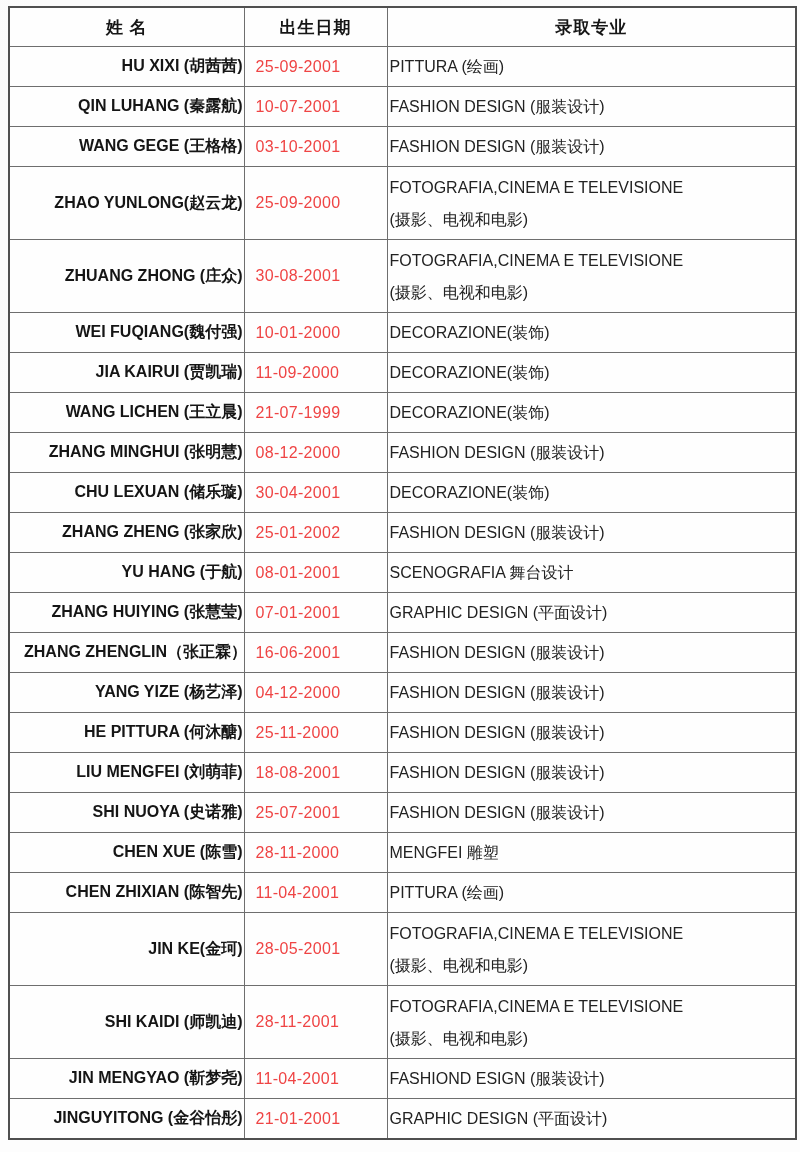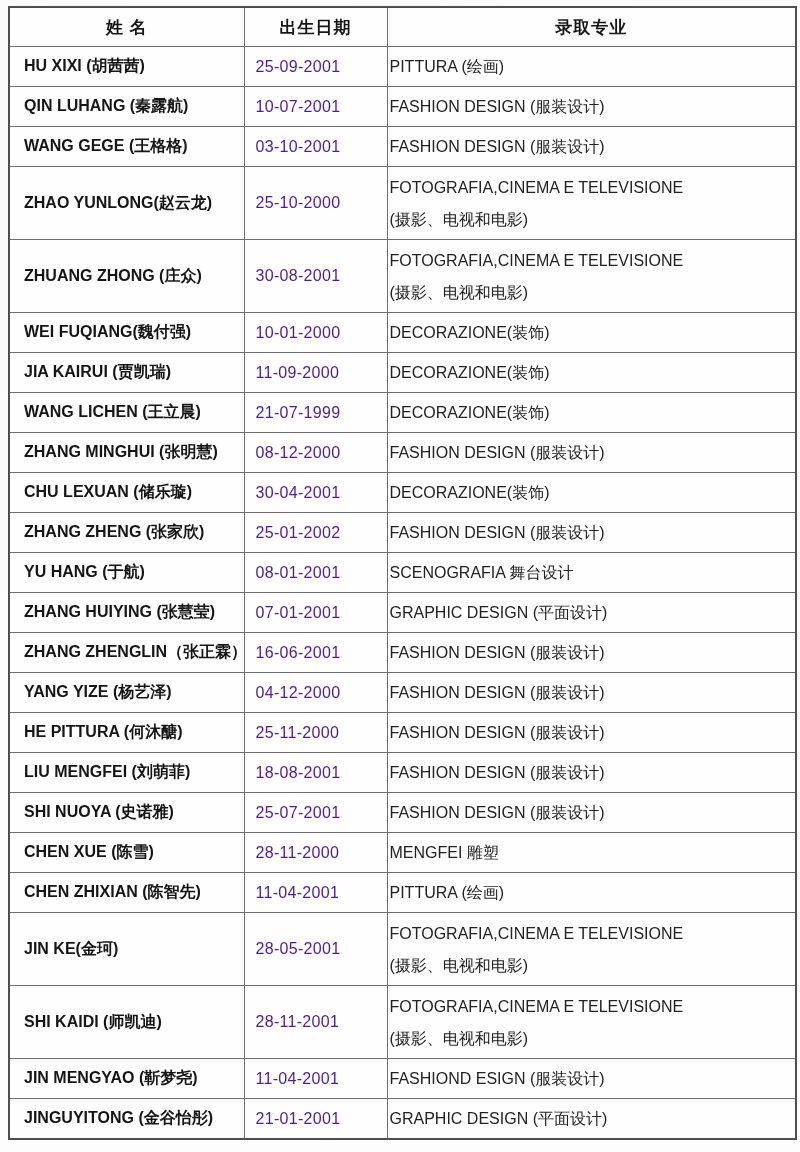--- a/index.html
+++ b/index.html
@@ -47,25 +47,26 @@
     font-weight: bold;
     text-align: center;
     letter-spacing: 1px;
     color: #161616;
   }
   td { height: 37px; font-size: 16px; }
   td.name-cell {
     font-weight: bold;
     padding-left: 14px;
     color: #151515;
+    text-align: right;
   }
   td.dob-cell {
     padding-left: 11px;
     letter-spacing: 0.3px;
-    color: #4c1d95;
+    color: #ef4444;
   }
   td.major-cell {
     padding-left: 2px;
     color: #222;
   }
   tr.double td { height: 70px; }
   td.major-cell .mline { line-height: 21px; }
   td.major-cell .m2 { margin-top: 11px; }
 </style>
 </head>
@@ -102,21 +103,21 @@
         </tr>
         <tr>
           <td class="name-cell">WANG GEGE (王格格)</td>
           <td class="dob-cell">03-10-2001</td>
           <td class="major-cell">
             <div class="mline">FASHION DESIGN (服装设计)</div>
           </td>
         </tr>
         <tr class="double">
           <td class="name-cell">ZHAO YUNLONG(赵云龙)</td>
-          <td class="dob-cell">25-10-2000</td>
+          <td class="dob-cell">25-09-2000</td>
           <td class="major-cell">
             <div class="mline">FOTOGRAFIA,CINEMA E TELEVISIONE</div>
             <div class="mline m2">(摄影、电视和电影)</div>
           </td>
         </tr>
         <tr class="double">
           <td class="name-cell">ZHUANG ZHONG (庄众)</td>
           <td class="dob-cell">30-08-2001</td>
           <td class="major-cell">
             <div class="mline">FOTOGRAFIA,CINEMA E TELEVISIONE</div>

